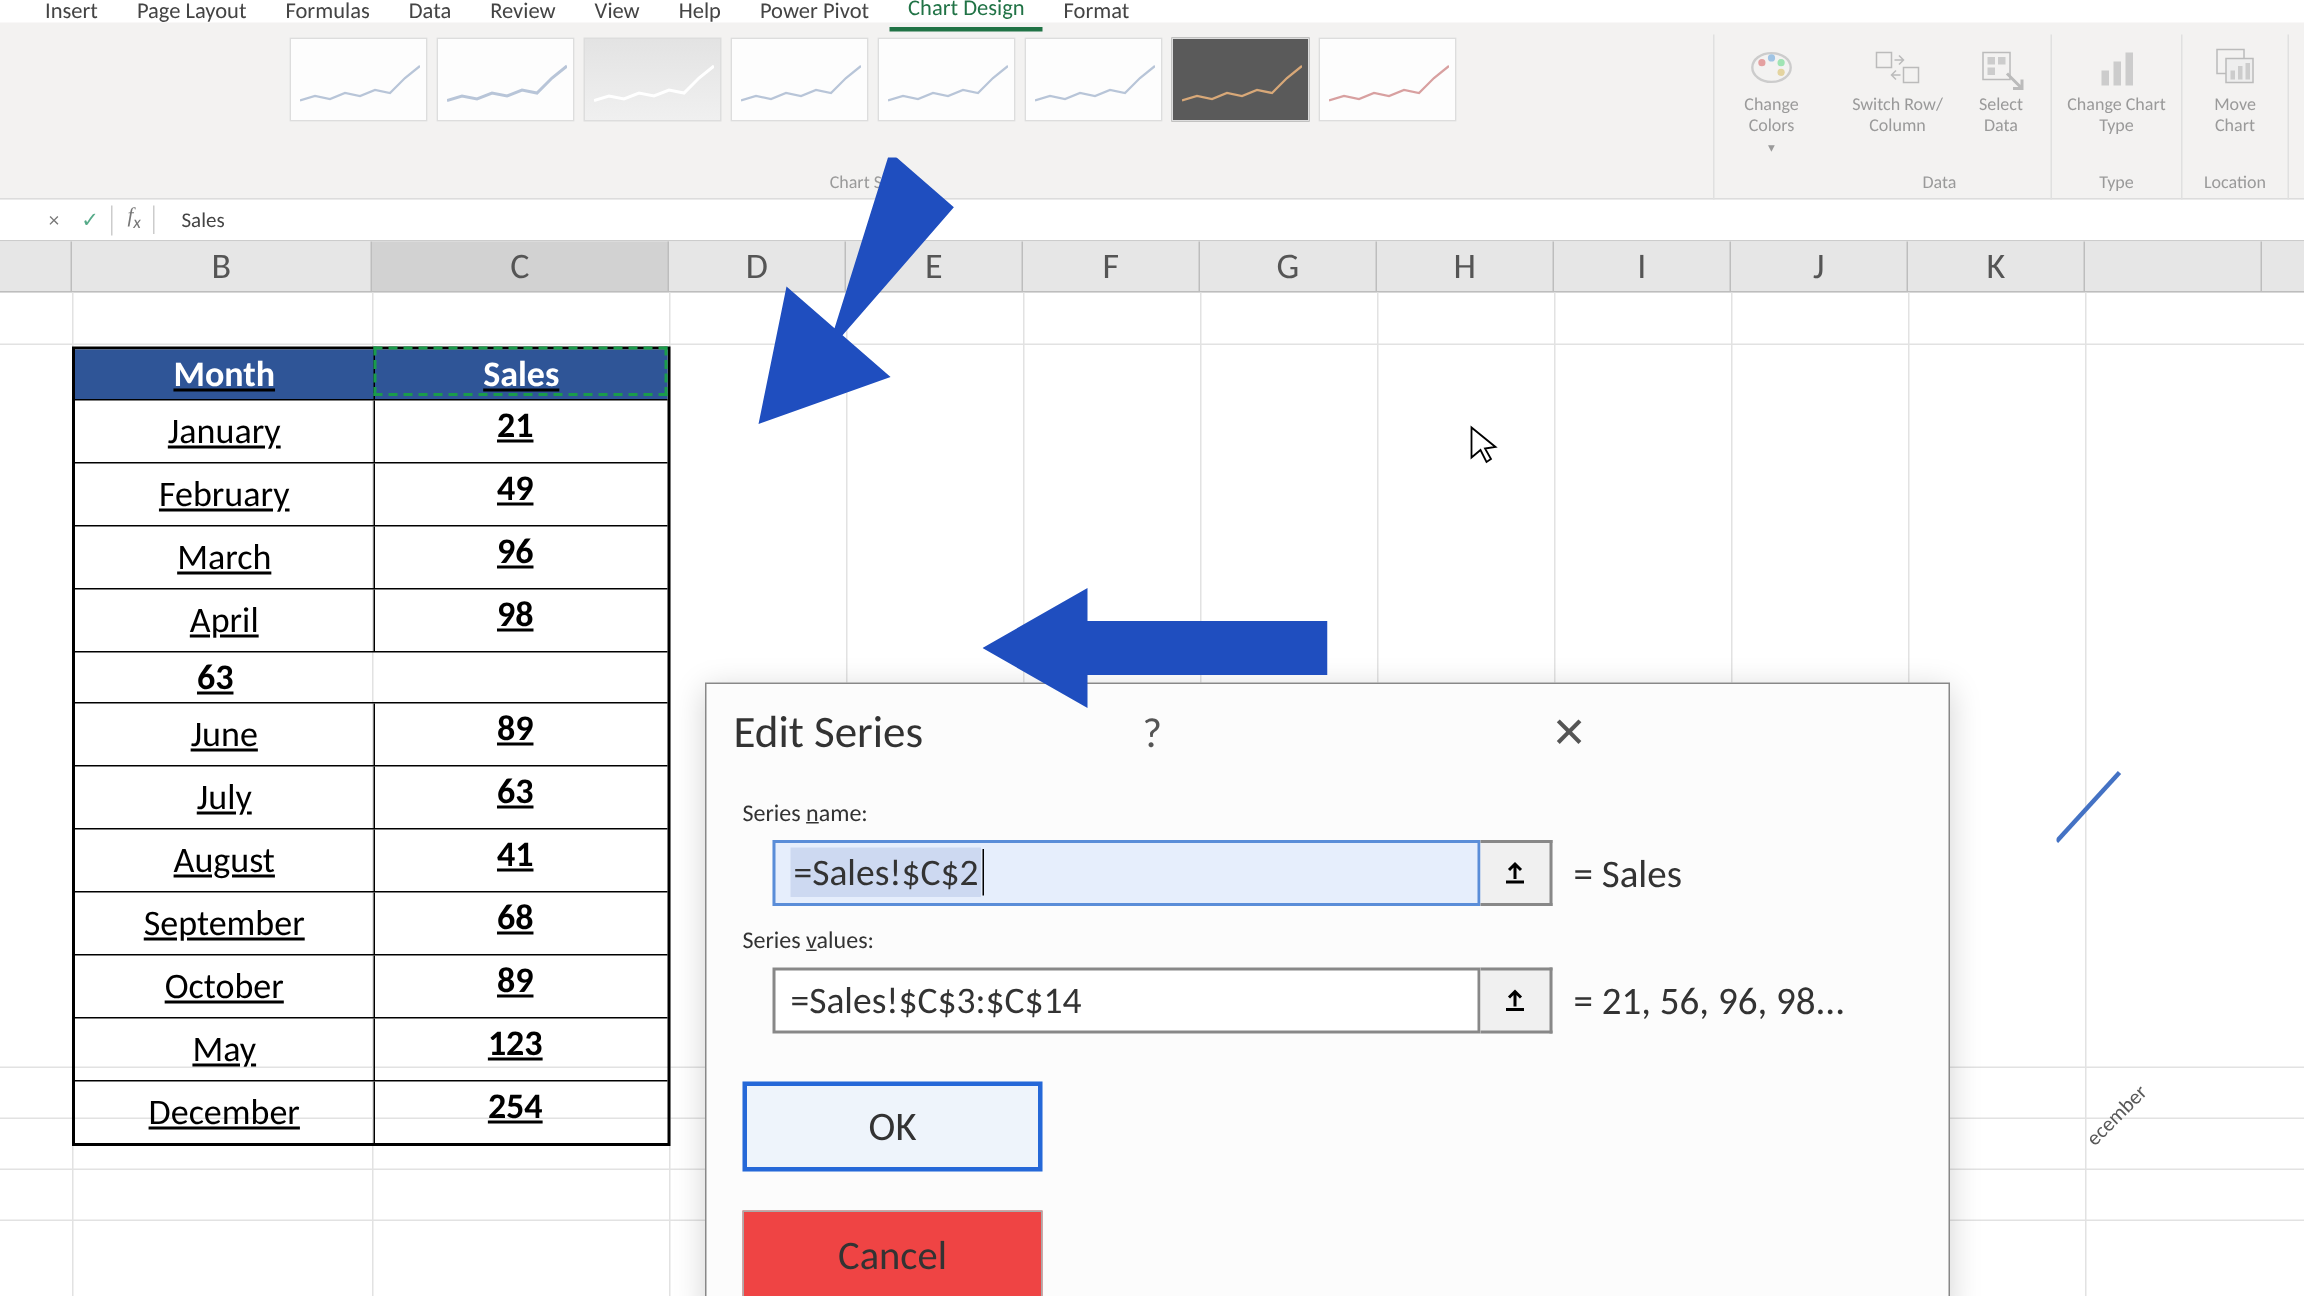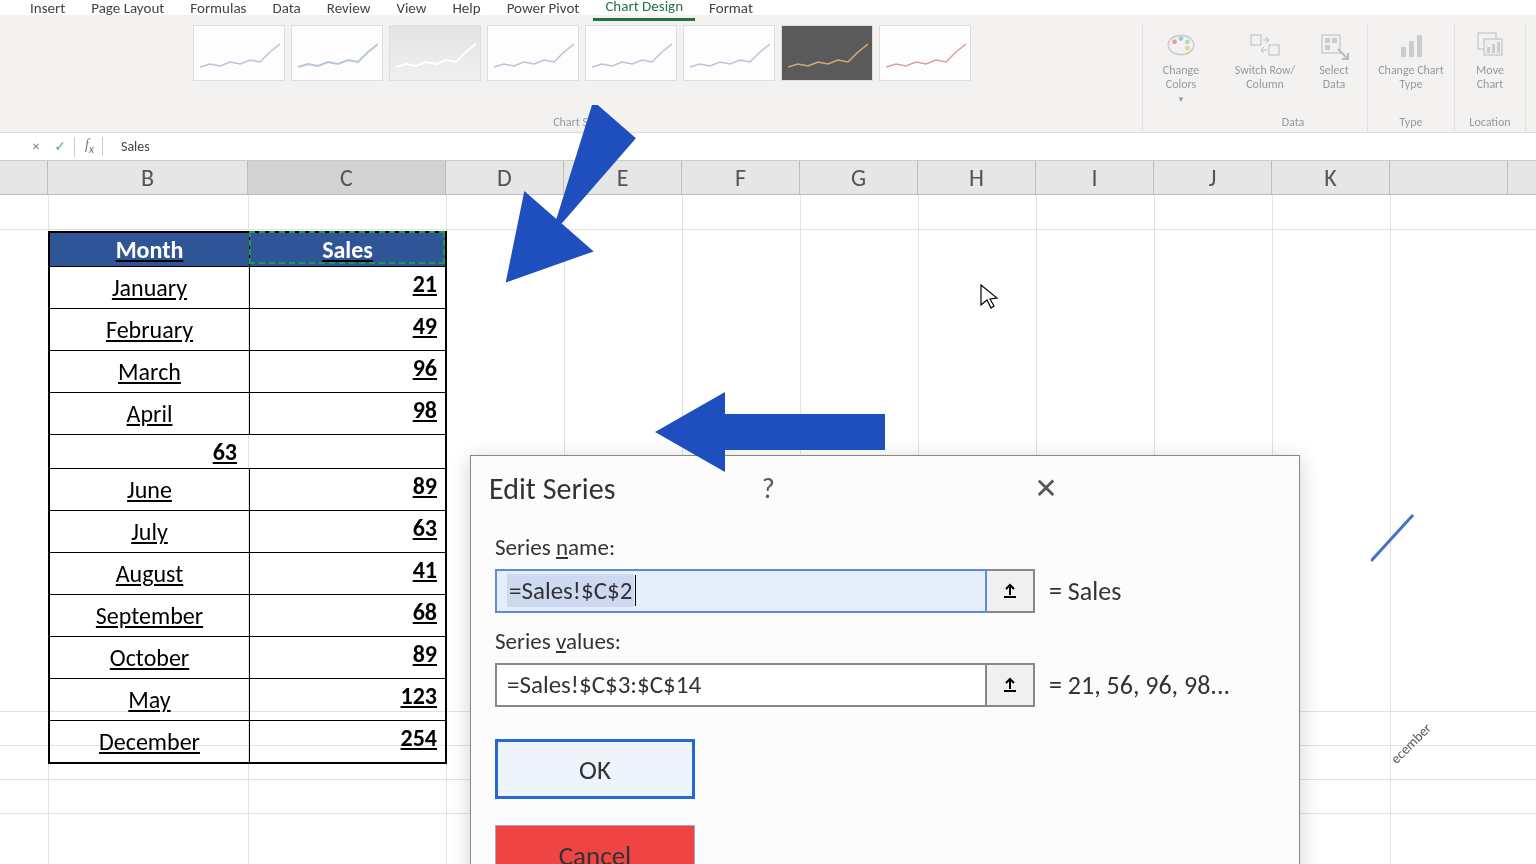--- a/index.html
+++ b/index.html
@@ -41,39 +41,39 @@
     
     .grid-area { position: relative; height: 680px; }
     .gridlines { position: absolute; inset: 0; }
     .vline { position: absolute; top: 0; bottom: 0; border-left: 1px solid #e2e2e2; }
     .hline { position: absolute; left: 0; right: 0; border-top: 1px solid #e2e2e2; }
 
     .table { position: absolute; left: 48px; top: 36px; border: 2px solid #000; }
     .table-row { display: flex; text-decoration: underline; }
     .table-row:not(:last-child) { border-bottom: 1px solid #000; }
     .cell-m { width: 200px; text-align: center; font-size: 24px; padding: 6px 0; border-right: 1px solid #000; }
-    .cell-s { width: 195px; text-align: right; font-size: 24px; font-weight: bold; padding: 2px 8px 2px 0; }
+    .cell-s { width: 195px; text-align: center; font-size: 24px; font-weight: bold; padding: 2px 8px 2px 0; }
     .header-row .cell-m, .header-row .cell-s { background: #2f5597; color: #fff; font-weight: bold; text-align: center; padding: 2px 0; }
     .header-dash { position: absolute; left: 249px; top: 36px; width: 196px; height: 33px; border: 2px dashed #1a9c4b; pointer-events: none; }
 
     
     .arrow { position: absolute; pointer-events: none; }
     .arrow svg { display: block; }
 
     
     .dialog { position: absolute; left: 470px; top: 260px; width: 830px; height: 420px; background: #fcfcfc; border: 1px solid #888; box-shadow: 0 4px 20px rgba(0,0,0,0.18); }
     .dialog-title { display: flex; align-items: center; padding: 14px 18px 10px; }
     .dialog-title span { font-size: 30px; color: #333; flex: 1; }
     .dialog-title .icn { font-size: 28px; color: #555; margin-left: 26px; cursor: pointer; font-weight: 200; }
     .dialog-body { padding: 6px 24px; }
-    .dlabel { font-size: 23px; color: #333; margin-top: 10px; margin-bottom: 8px; }
+    .dlabel { font-size: 16px; color: #333; margin-top: 10px; margin-bottom: 8px; }
     .dlabel .u { text-decoration: underline; }
     .drow { display: flex; align-items: center; gap: 14px; margin-bottom: 14px; }
     .dinput-wrap { display:flex; width: 540px; }
-    .dinput { height: 44px; border: 2px solid #888; flex:1; background: #fff; font-size: 25px; padding: 4px 10px; color:#333; }
+    .dinput { height: 44px; border: 2px solid #888; flex:1; background: #fff; font-size: 25px; padding: 4px 10px; color:#333;margin-left:20px; }
     .dinput.sel { border-color: #7a7a7a; }
     .pickbtn { width: 48px; height: 44px; background: #f0f0f0; border: 2px solid #888; border-left:none; display: flex; align-items:center; justify-content:center; }
     .pickbtn svg { width: 20px; height: 20px; }
     .dresult { font-size: 26px; color: #333; }
     .dbuttons { display:flex; justify-content:flex-end; gap: 26px; padding: 18px 18px 0 0; flex-direction: column; }
     .dbtn { width: 200px; height: 60px; font-size: 27px; background: #ef4444; border: 1px solid #aaa; color: #333; cursor:pointer; }
     .dbtn.ok { border: 3px solid #2568d8; background: #eef4fb; }
 
     .cursor-icn { position:absolute; left: 978px; top: 283px; font-size: 26px; color:#333; }
     .chart-line-peek { position: absolute; right: 115px; top: 316px; }

